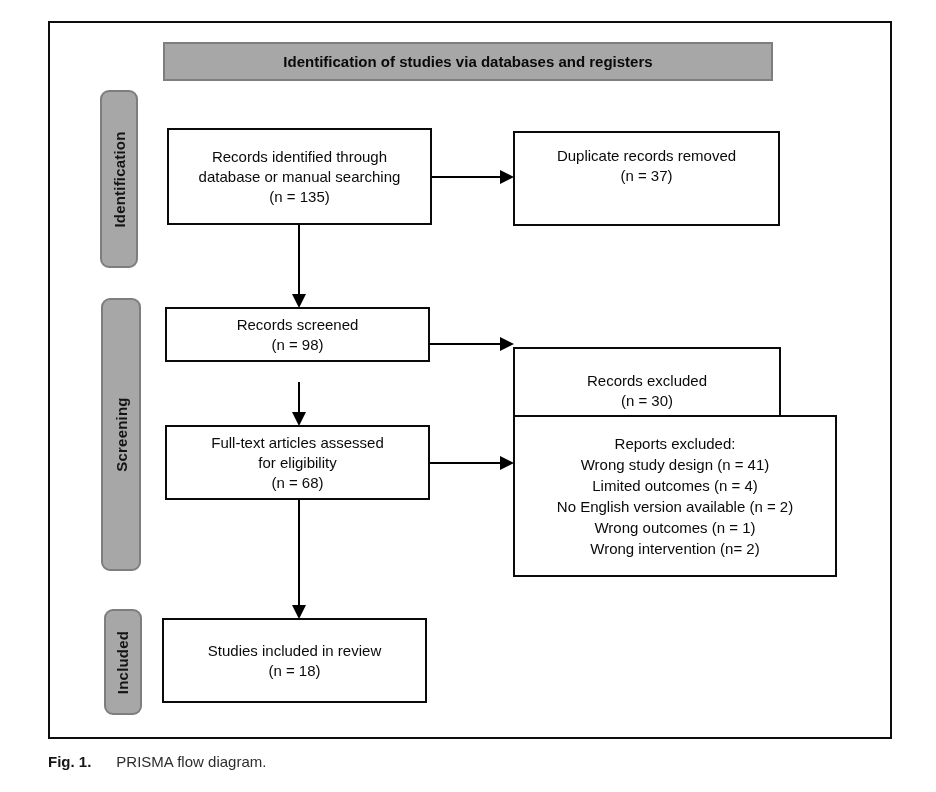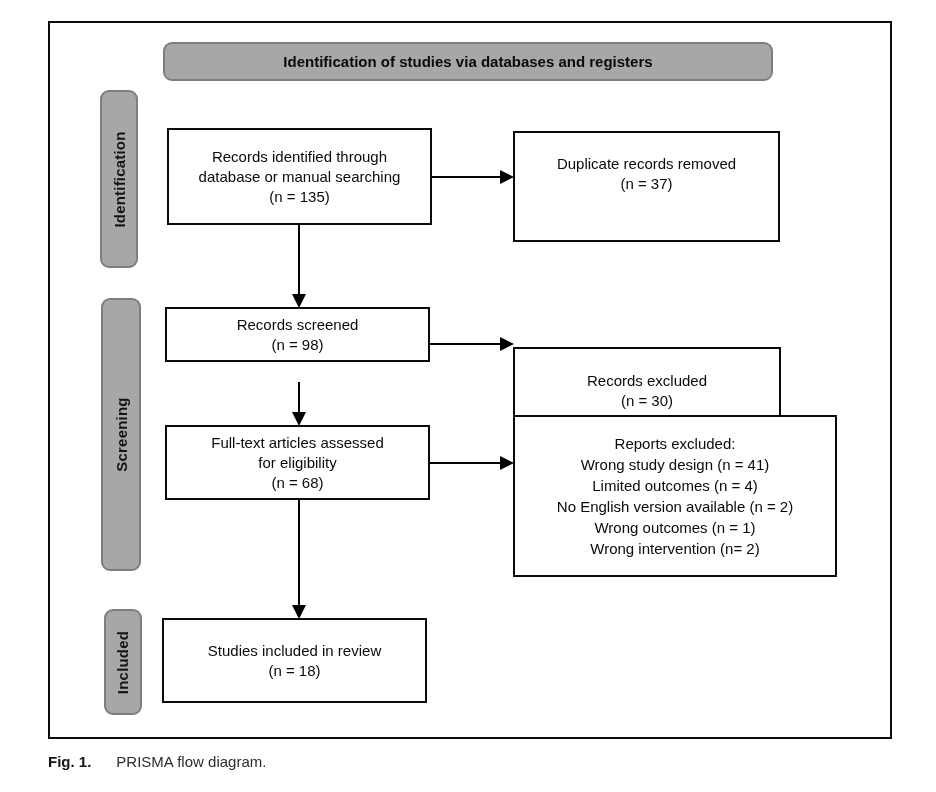--- a/index.html
+++ b/index.html
@@ -19,21 +19,21 @@
     width: 844px; height: 718px;
     border: 2px solid #0d0d0d;
     background: #ffffff;
   }
   .header-bar {
     position: absolute;
     left: 163px; top: 42px;
     width: 610px; height: 39px;
     background: #a7a7a7;
     border: 2px solid #7e7e7e;
-    border-radius: 9px;
+    border-radius: 0;
     display: flex; align-items: center; justify-content: center;
     font-size: 15px; font-weight: bold; color: #0a0a0a;
   }
   .stage-bar {
     position: absolute;
     background: #a7a7a7;
     border: 2px solid #7e7e7e;
     border-radius: 9px;
     display: flex; align-items: center; justify-content: center;
   }
@@ -50,21 +50,21 @@
   .flow-box {
     position: absolute;
     background: #ffffff;
     border: 2px solid #0a0a0a;
     display: flex; flex-direction: column;
     align-items: center; justify-content: center;
     text-align: right;
     font-size: 15px; line-height: 20px; color: #0a0a0a;
   }
   #box-identified       { left: 167px; top: 128px; width: 265px; height: 97px; }
-  #box-duplicates       { left: 513px; top: 131px; width: 267px; height: 111px; padding-bottom: 26px; }
+  #box-duplicates       { left: 513px; top: 131px; width: 267px; height: 95px; padding-bottom: 26px; }
   #box-screened         { left: 165px; top: 307px; width: 265px; height: 55px; }
   #box-records-excluded { left: 513px; top: 307px; width: 268px; height: 88px; margin-top: 40px; }
   #box-fulltext         { left: 165px; top: 425px; width: 265px; height: 75px; }
   #box-reports-excluded { left: 513px; top: 415px; width: 324px; height: 162px; line-height: 21px; }
   #box-included         { left: 162px; top: 618px; width: 265px; height: 85px; }
 
   .arrows { position: absolute; left: 0; top: 0; }
 
   .caption {
     position: absolute;

